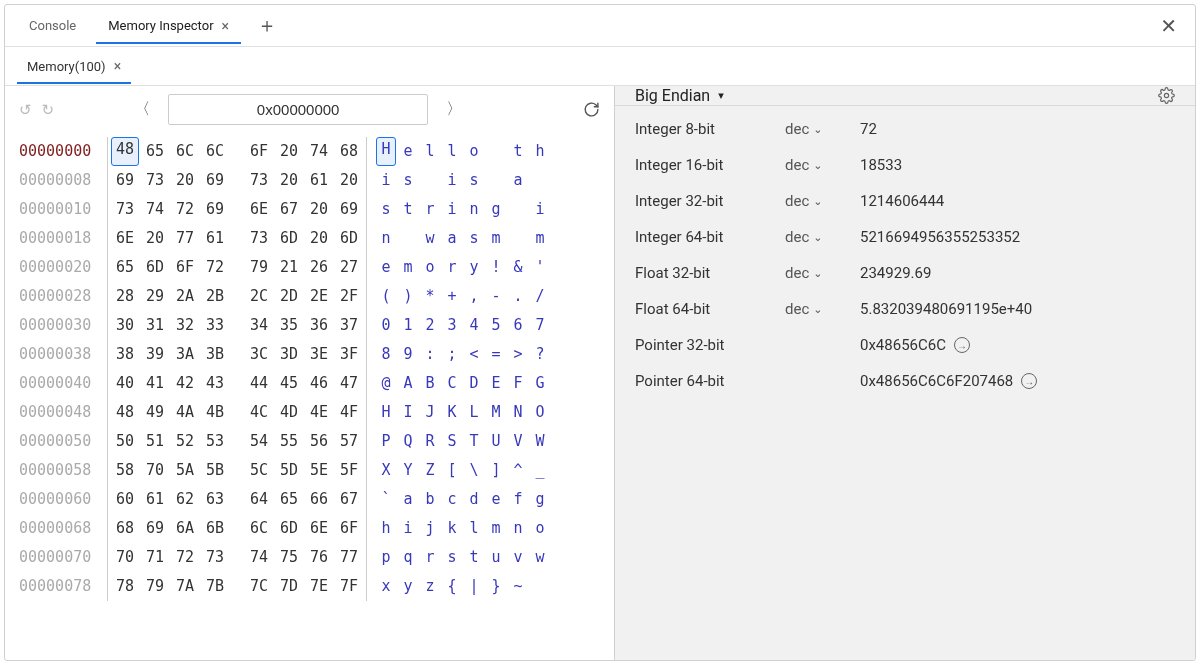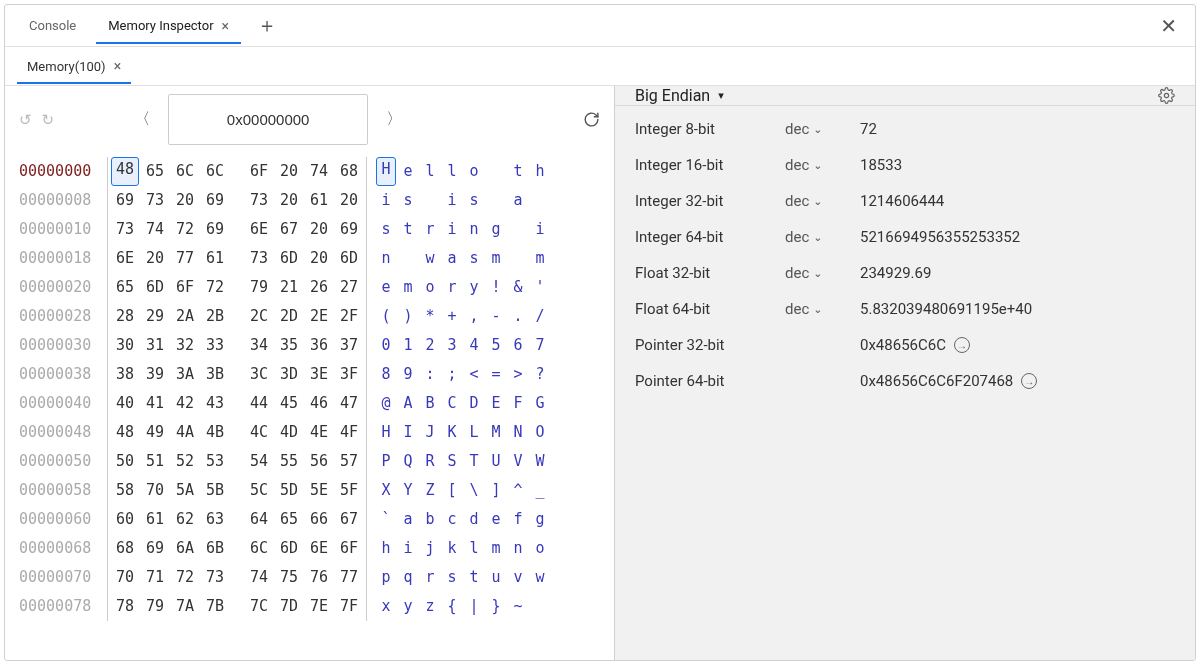--- a/index.html
+++ b/index.html
@@ -119,22 +119,22 @@
     .spacer-sm { width: 52px; }
     .nav-btn {
       color: #555;
       font-size: 16px;
       cursor: pointer;
       padding: 4px 8px;
     }
     .addr-input {
       border: 1px solid #ccc;
       border-radius: 2px;
-      padding: 16px 10px;
-      width: 200px;
+      padding: 6px 10px;
+      width: 260px;
       text-align: center;
       font-size: 15px;
       color: #333;
     }
     .refresh-btn {
       margin-left: auto;
       font-size: 16px;
       color: #555;
       cursor: pointer;
     }

